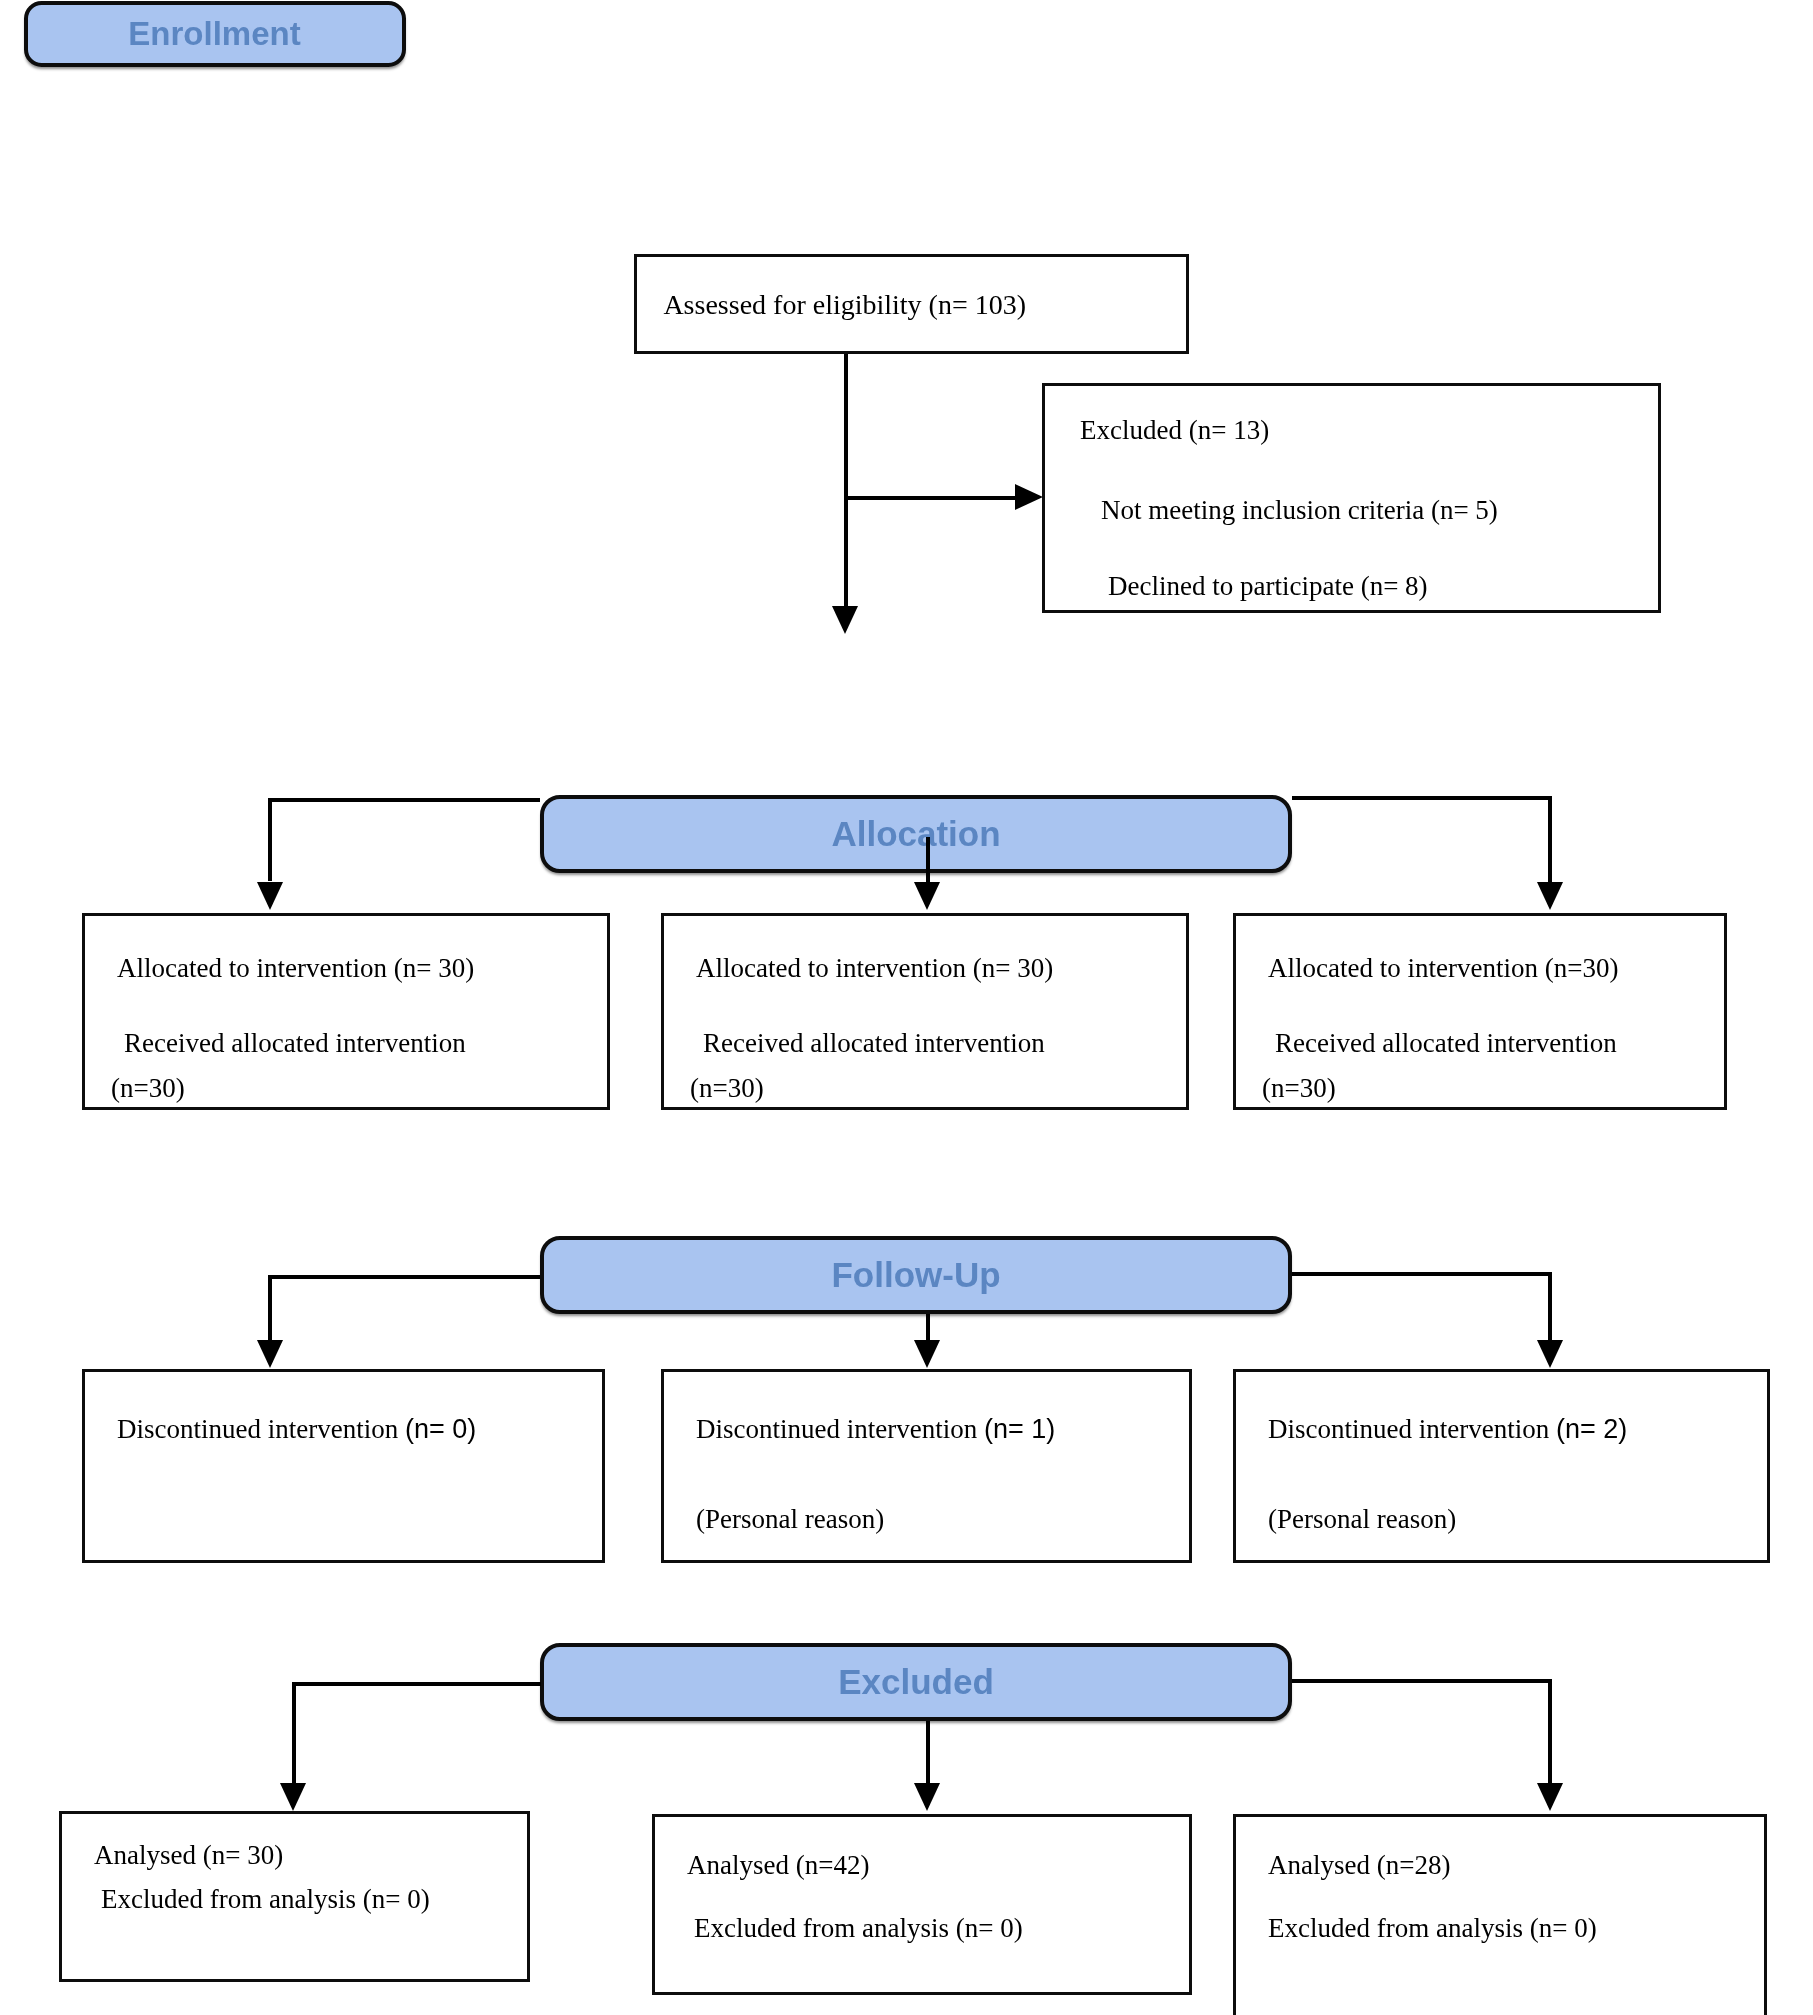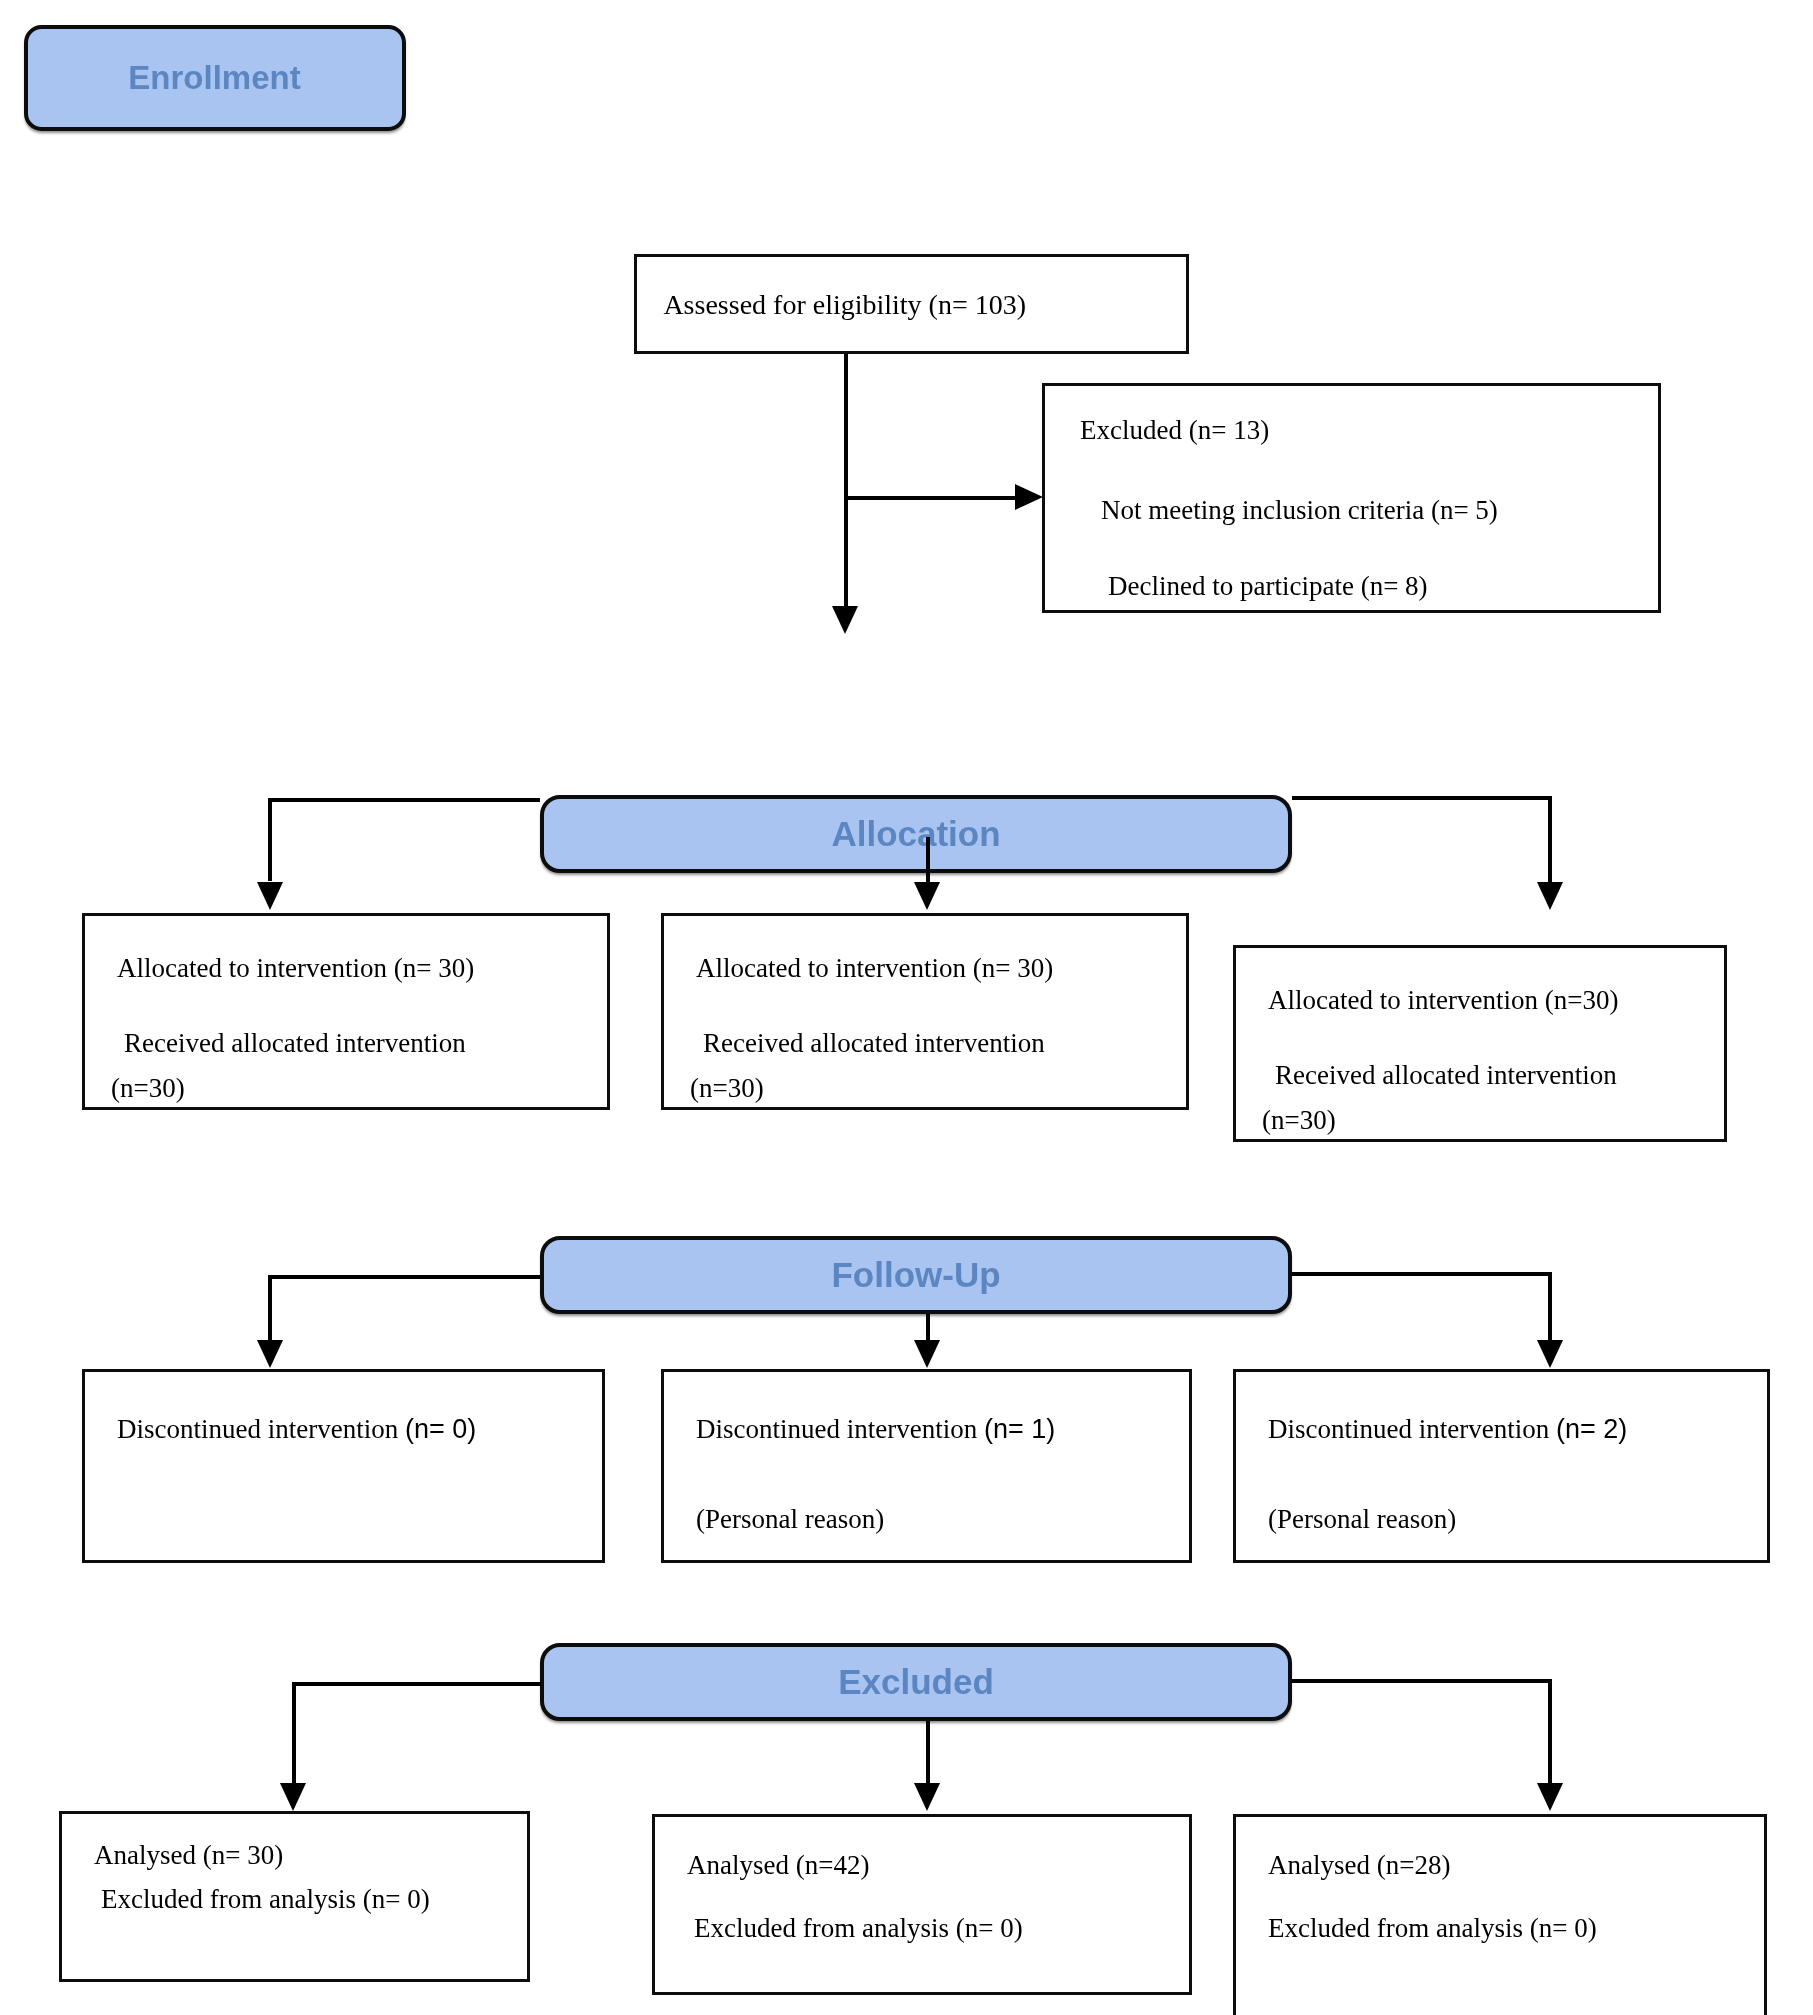--- a/index.html
+++ b/index.html
@@ -45,21 +45,21 @@
   }
   .arrow-right {
     position: absolute; width: 0; height: 0;
     border-top: 13.5px solid transparent;
     border-bottom: 13.5px solid transparent;
     border-left: 28px solid #000;
   }
   .sans { font-family: "Liberation Sans", "DejaVu Sans", sans-serif; }
   .badge {
     position: absolute;
-    left: 23.5px; top: 25px; width: 382px; height: 106px;
+    left: 23.5px; top: 1px; width: 382px; height: 66px;
     box-sizing: border-box;
     background: var(--banner-fill, #a9c4f0);
     border: 4.1px solid #0d0d0d;
     border-radius: 17.6px;
     display: flex; align-items: center; justify-content: center;
     font-family: "Liberation Sans", "DejaVu Sans", sans-serif;
     font-weight: bold; font-size: 33px;
     color: var(--banner-text, #5b86c2);
     box-shadow: 0 3.5px 2.9px -1.8px rgba(0,0,0,0.45);
   }
@@ -107,21 +107,21 @@
   <div class="plainbox" style="left:82px; top:913px; width:528px; height:197px; padding:36px 11.7px 0 32px; font-size:27px;">
     <div class="txtline">Allocated to intervention (n= 30)</div>
     <div class="txtline" style="margin-top:41px; margin-left:7px;">Received allocated intervention</div>
     <div class="txtline" style="margin-top:11.7px; margin-left:-5.9px;">(n=30)</div>
   </div>
   <div class="plainbox" style="left:661px; top:913px; width:528px; height:197px; padding:36px 11.7px 0 32px; font-size:27px;">
     <div class="txtline">Allocated to intervention (n= 30)</div>
     <div class="txtline" style="margin-top:41px; margin-left:7px;">Received allocated intervention</div>
     <div class="txtline" style="margin-top:11.7px; margin-left:-5.9px;">(n=30)</div>
   </div>
-  <div class="plainbox" style="left:1233px; top:913px; width:494px; height:197px; padding:36px 11.7px 0 32px; font-size:27px;margin-top:32px;">
+  <div class="plainbox" style="left:1233px; top:913px; width:494px; height:197px; padding:36px 11.7px 0 32px; font-size:27px;">
     <div class="txtline">Allocated to intervention (n=30)</div>
     <div class="txtline" style="margin-top:41px; margin-left:7px;">Received allocated intervention</div>
     <div class="txtline" style="margin-top:11.7px; margin-left:-5.9px;">(n=30)</div>
   </div>
 
   <div class="banner" style="left:540px; top:1236px; width:752px; height:78px;">
     <span>Follow-Up</span>
   </div>
 
   <div class="hline" style="left:270px; top:1275px; width:270px;"></div>

